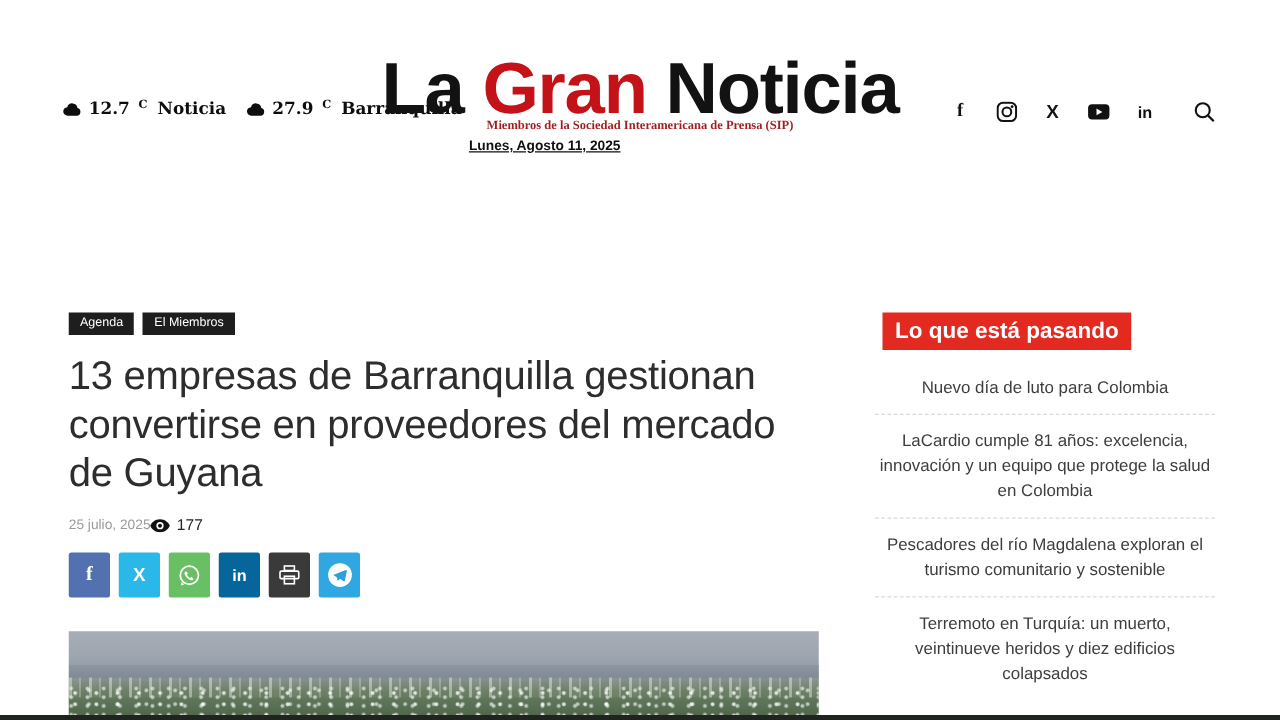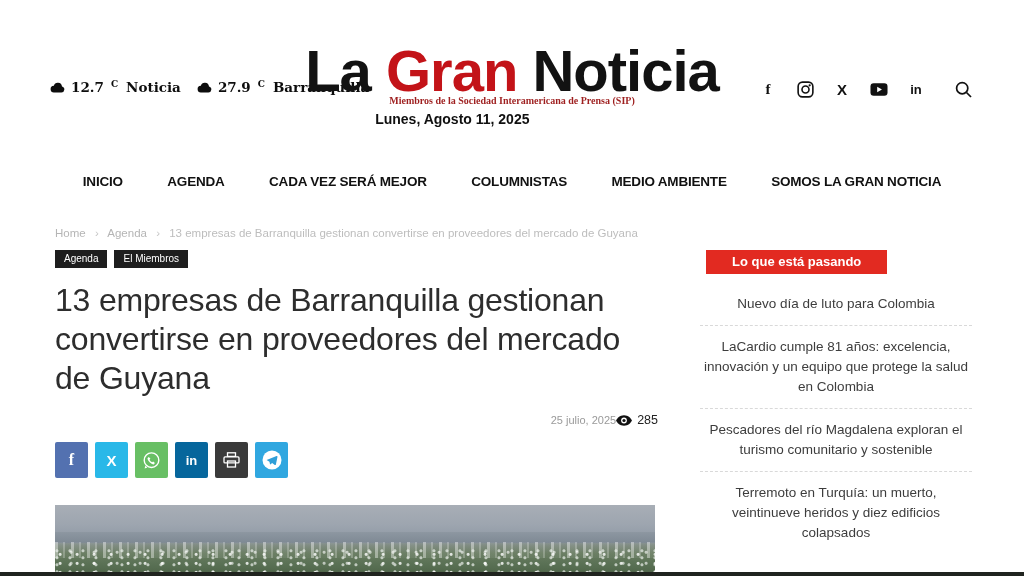--- a/index.html
+++ b/index.html
@@ -16,21 +16,21 @@
     font-family:"DejaVu Serif", serif; font-weight:700; font-size:13.5px; color:#0d0d0d; }
   .weather svg { align-self:center; }
   .weather .unit { font-size:9px; vertical-align:super; position:relative; top:-5px; margin:0 2px 0 1px; }
   .weather .city { margin-right:10px; }
 
   .logo-wrap { position:absolute; top:42px; left:50%; transform:translateX(-50%); text-align:center; }
   .logo-text { font-family:Liberation Sans, sans-serif; font-weight:700; font-size:58px; line-height:1;
     color:#121212; letter-spacing:-1px; white-space:nowrap; cursor:pointer; }
   .logo-text .gran { color:#c31318; }
   .logo-tagline { text-align:center; font-size:10px; font-weight:700; color:#9e1f1f; margin-top:-5px;font-family:Liberation Serif, serif; }
-  .logo-date { text-align:left; font-size:14px; font-weight:700; color:#101010; margin:5px 0 0 70px; }
+  .logo-date { text-align:left; font-size:11px; font-weight:700; color:#101010; margin:5px 0 0 70px;text-decoration:underline; }
 
   .social { position:absolute; right:52px; top:80px; display:flex; align-items:center; gap:19px; }
   .social .sicon { width:18px; height:18px; display:flex; align-items:center; justify-content:center;
     color:#111; cursor:pointer; }
   .social .txt-icon { font-weight:800; font-size:15px; font-family:"Liberation Sans",sans-serif; }
   .social .search-btn { margin-left:10px; }
 
   
   .nav { position:absolute; top:172px; left:0; width:100%; text-align:center; }
   .nav a { display:inline-block; margin:0 20px; font-size:13.5px; font-weight:700; letter-spacing:-0.2px;
@@ -42,21 +42,21 @@
   .breadcrumb .sep { margin:0 6px; color:#c6c6c6; }
 
   
   .tags { position:absolute; left:55px; top:250px; display:flex; gap:7px; }
   .tag { background:#1e1e1e; color:#fff; font-size:10px; padding:3px 9px 4px; cursor:pointer; }
 
   h1.article-title { position:absolute; left:55px; top:281px; width:605px;
     font-size:32px; line-height:39px; font-weight:400; color:#2d2d2d; letter-spacing:-0.2px; }
 
   .meta { position:absolute; left:55px; top:413px; width:603px; display:flex;
-    justify-content:flex-end; align-items:center; }
+    justify-content:flex-start; align-items:center; }
   .meta .pub-date { font-size:11px; color:#9a9a9a; }
   .meta .views { display:flex; align-items:center; gap:5px; font-size:12.5px; color:#222; }
 
   .share { position:absolute; left:55px; top:442px; display:flex; gap:7px; }
   .share-btn { width:33px; height:36px; border-radius:2px; display:flex; align-items:center;
     justify-content:center; color:#fff; cursor:pointer; border:none; }
   .share-btn .fletter { font-family:"Liberation Serif",serif; font-weight:700; font-size:16px; }
   .share-btn .inword { font-weight:800; font-size:13px; }
   .share-btn .xletter { font-weight:800; font-size:15px; }
 
@@ -72,21 +72,21 @@
   .article-image .speckles { position:absolute; left:0; top:62%; width:100%; height:38%;
     background-image:
       radial-gradient(circle at 30% 60%, rgba(255,255,255,.8) 0 1px, transparent 2px),
       radial-gradient(circle at 70% 30%, rgba(255,255,255,.6) 0 1px, transparent 2px),
       radial-gradient(circle at 15% 25%, rgba(235,240,235,.7) 0 1px, transparent 2px);
     background-size:17px 9px, 23px 11px, 13px 7px; }
 
   
   .sidebar { position:absolute; left:700px; top:250px; width:272px; }
   .sidebar-heading { display:inline-block; margin-left:6px; background:#e22a21; color:#fff;
-    font-size:13px; font-weight:700; padding:4px 26px 5px; }
+    font-size:18px; font-weight:700; padding:4px 10px 5px; }
   .sidebar-list { list-style:none; margin-top:9px; }
   .sidebar-list li { padding:11px 0; border-bottom:1px dashed #d9d9d9; }
   .sidebar-list li:last-child { border-bottom:none; }
   .sidebar-list a { font-size:13.5px; line-height:20px; color:#3d3d3d; text-decoration:none; cursor:pointer; display:block;text-align:center; }
 
   .bottom-bar { position:absolute; left:0; bottom:0; width:100%; height:4px; background:#20241f; }
 </style>
 </head>
 <body>
 
@@ -131,53 +131,38 @@
     </span>
     <span class="sicon txt-icon" style="font-size:13px;">in</span>
     <span class="sicon search-btn">
       <svg width="17" height="17" viewBox="0 0 17 17">
           <circle cx="7.2" cy="7.2" r="5.6" fill="none" stroke="#111" stroke-width="1.7"></circle>
           <line x1="11.5" y1="11.5" x2="16" y2="16" stroke="#111" stroke-width="1.7"></line>
         </svg>
     </span>
   </div>
 
-  <nav class="nav">
-    <a>INICIO</a>
-    <a>AGENDA</a>
-    <a>CADA VEZ SERÁ MEJOR</a>
-    <a>COLUMNISTAS</a>
-    <a>MEDIO AMBIENTE</a>
-    <a>SOMOS LA GRAN NOTICIA</a>
-  </nav>
-
-  <div class="breadcrumb">
-    <a>Home</a>
-    <span class="sep">›</span>
-    <a>Agenda</a>
-    <span class="sep">›</span>
-    <span>13 empresas de Barranquilla gestionan convertirse en proveedores del mercado de Guyana</span>
-  </div>
+
 
   <div class="tags">
     <span class="tag">Agenda</span>
     <span class="tag">El Miembros</span>
   </div>
 
   <h1 class="article-title">13 empresas de Barranquilla gestionan convertirse en proveedores del mercado de Guyana</h1>
 
   <div class="meta">
     <span class="pub-date">25 julio, 2025</span>
     <span class="views">
       <svg width="16" height="11" viewBox="0 0 16 11">
           <path d="M8 0.3 C3.8 0.3 1 3.2 0.2 5.5 C1 7.8 3.8 10.7 8 10.7 s7-2.9 7.8-5.2 C15 3.2 12.2 0.3 8 0.3z" fill="#111"></path>
           <circle cx="8" cy="5.5" r="2.9" fill="#fff"></circle>
           <circle cx="8" cy="5.5" r="1.6" fill="#111"></circle>
         </svg>
-      <span>285</span>
+      <span>177</span>
     </span>
   </div>
 
   <div class="share">
     <button class="share-btn" style="background: rgb(83, 113, 176);">
         <span class="fletter">f</span>
       </button>
     <button class="share-btn" style="background: rgb(41, 184, 232);">
         <span class="xletter">X</span>
       </button>

